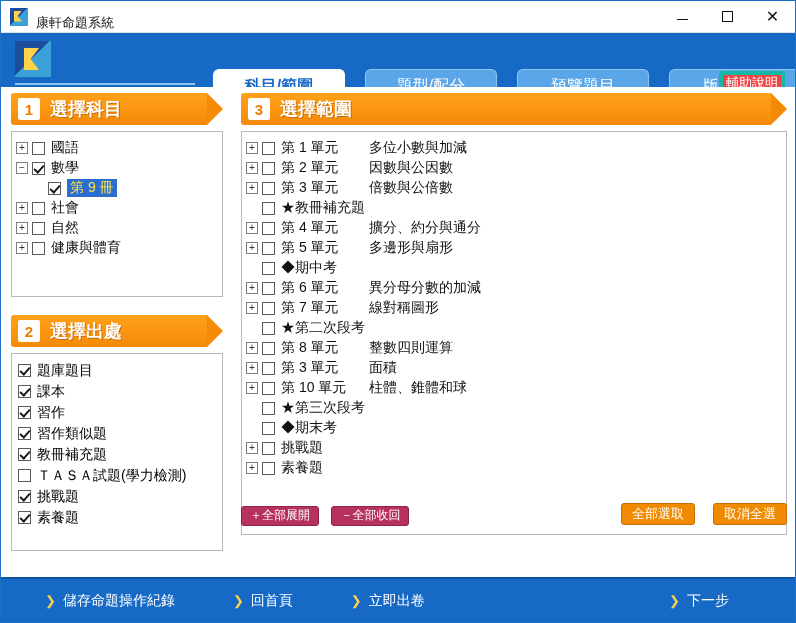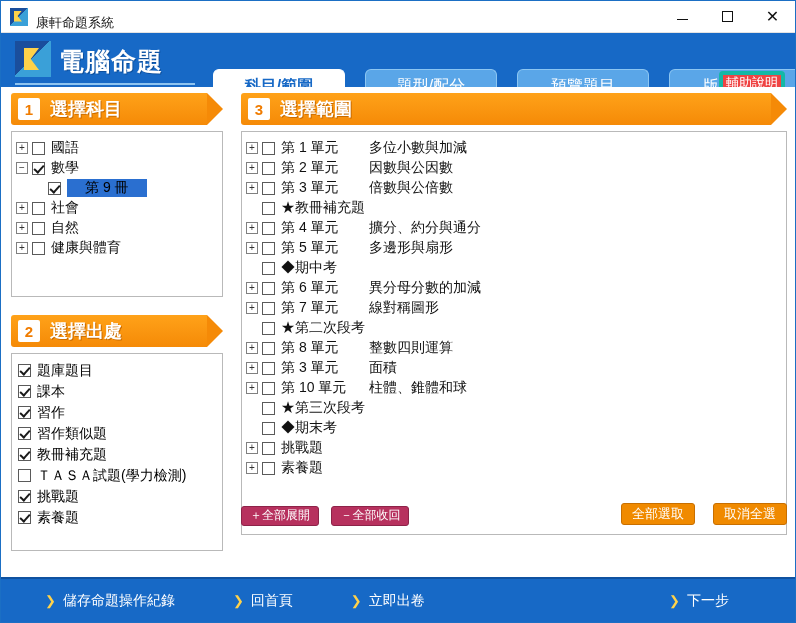--- a/index.html
+++ b/index.html
@@ -154,21 +154,21 @@
   .cb {
     width: 13px; height: 13px; border: 1px solid #5a5a5a; background: #fff;
     margin-right: 6px; flex: none; position: relative;
   }
   .cb.checked::after {
     content: ""; position: absolute; left: 3px; top: 0px;
     width: 4px; height: 8px; border: solid #1a1a1a;
     border-width: 0 2px 2px 0; transform: rotate(42deg);
   }
   .lbl { white-space: nowrap; }
-  .lbl.selected { background: #2a6fd0; color: #000000; padding: 0 18px; }
+  .lbl.selected { background: #2a6fd0; color: #fde047; padding: 0 3px; }
   .indent1 { margin-left: 16px; }
   .unit-name { display: inline-block; width: 88px; }
 
   
   .srow { display: flex; align-items: center; height: 21px; font-size: 14px; }
 
   
   .range-btns { position: absolute; left: 240px; top: 418px; width: 546px; height: 24px; }
   .btn-small {
     height: 20px; padding: 0 8px; font-size: 12px; color: #ffffff;
@@ -220,21 +220,20 @@
           <span class="glyph-max"></span>
         </div>
       <div class="win-btn">
           <span class="glyph-close">✕</span>
         </div>
     </div>
   </div>
 
   <div class="header">
     <div class="logo-box"></div>
-    <div class="logo-text">電腦命題</div>
     <div class="logo-underline"></div>
 
     <div class="tabs">
       <div class="tab active">科目/範圍</div>
       <div class="tab">題型/配分</div>
       <div class="tab">預覽題目</div>
       <div class="tab">版面配置</div>
     </div>
 
     <div class="help-btn">輔助說明</div>

